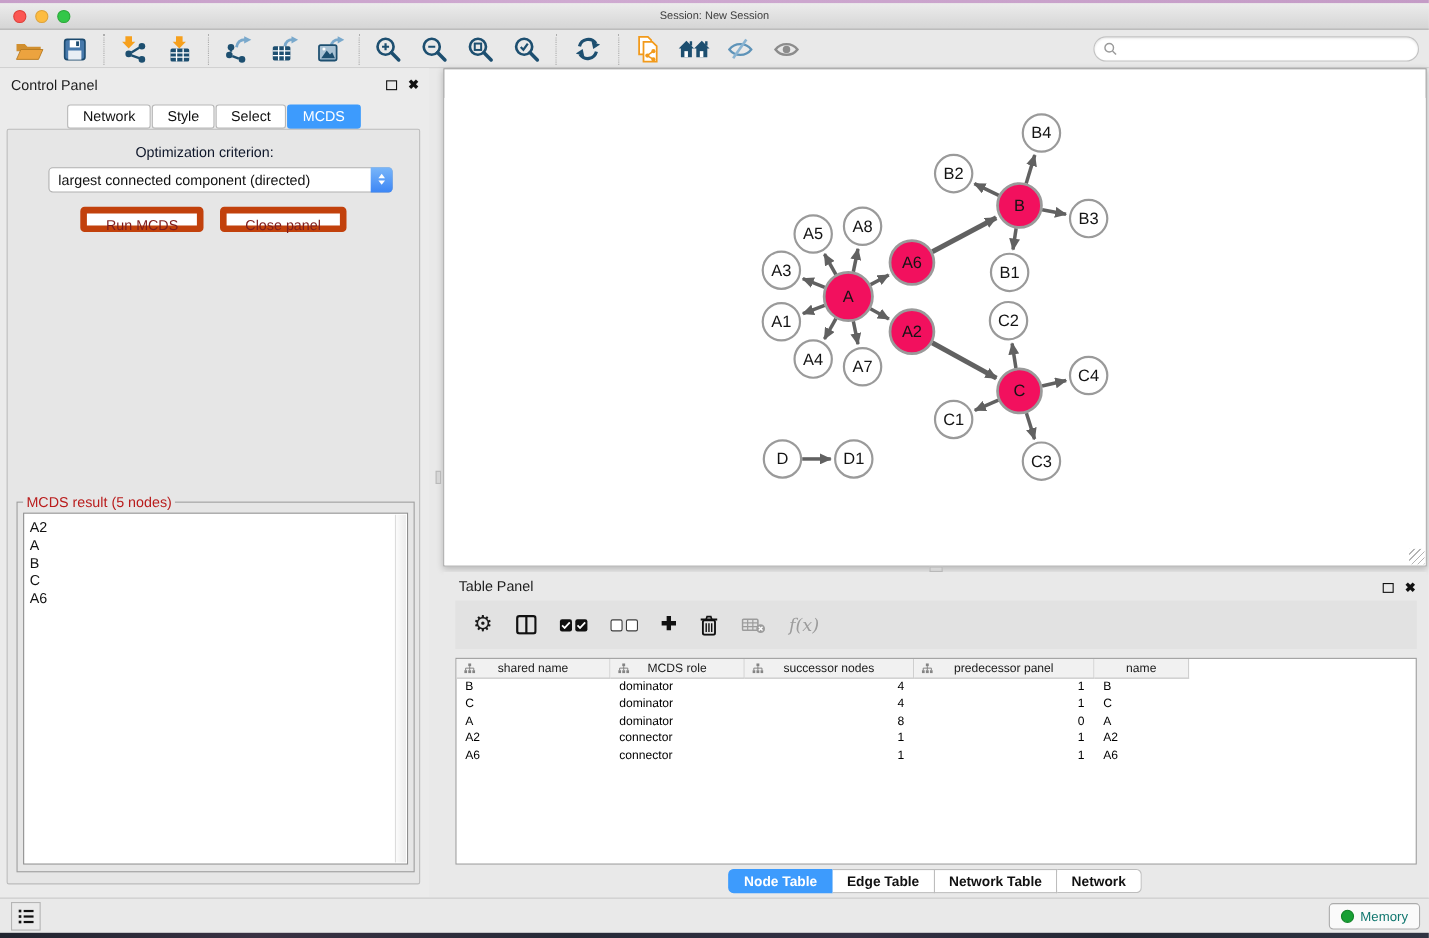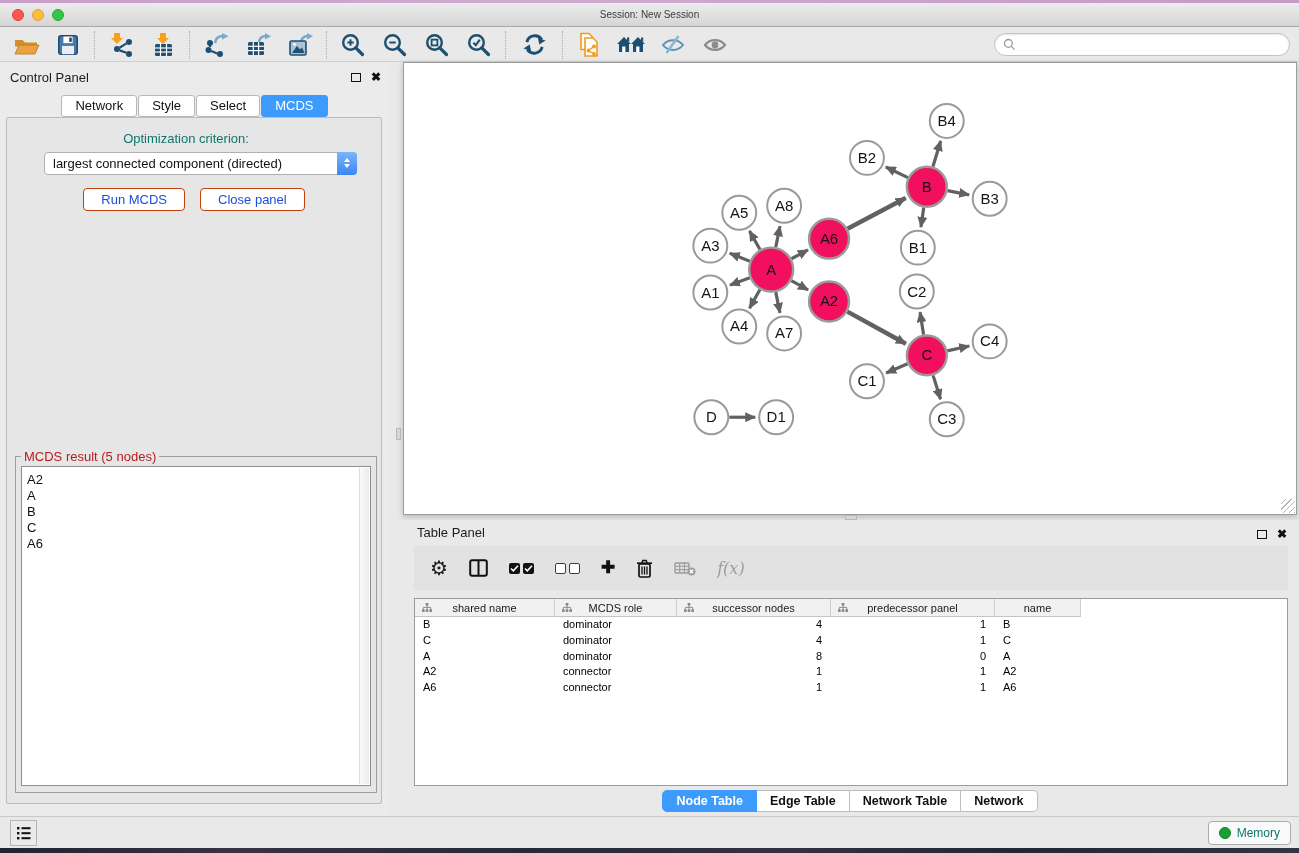--- a/index.html
+++ b/index.html
@@ -39,32 +39,32 @@
   .close-ico { position:absolute; font-size:12px; font-weight:bold; color:#111; line-height:12px; }
   .cp-float { right:29px; top:11px; } .cp-close { right:9px; top:9px; }
 
   .cp-tabs { position:absolute; left:0; top:33px; width:100%; display:flex; justify-content:center; }
   .cp-tab { height:22px; line-height:20px; padding:0 13px; font-size:13px; background:#fff;
     border:1px solid #b8b8b8; border-radius:3px; margin-right:1px; color:#111; }
   .cp-tab.active { background:#3d9bfd; border-color:#3d9bfd; color:#fff; }
 
   .cp-pane { position:absolute; left:6px; right:8px; top:55px; bottom:12px; background:#e6e6e6;
     border:1px solid #bcbcbc; border-radius:2px; }
-  .opt-label { position:absolute; left:0; right:16px; top:13px; text-align:center; font-size:13px; color:#0f766e; }
+  .opt-label { position:absolute; left:0; right:16px; top:13px; text-align:center; font-size:13px; color:#0f172a; }
   .select { position:absolute; left:37px; top:34px; width:313px; height:23px; background:#fff;
     border:1px solid #b0b0b0; border-radius:4px; font-size:13px; color:#111; display:flex; align-items:center; }
   .select .val { flex:1; padding-left:8px; white-space:nowrap; overflow:hidden; }
   .select .stepper { width:20px; height:23px; margin:-1px -1px 0 0; border-radius:0 4px 4px 0;
     background:linear-gradient(#79b6f9,#3c86f5); display:flex; flex-direction:column; align-items:center; justify-content:center; }
   .chev { width:0; height:0; border-left:3.5px solid transparent; border-right:3.5px solid transparent; }
   .chev.up { border-bottom:4px solid #fff; margin-bottom:2px; }
   .chev.down { border-top:4px solid #fff; }
   .cp-buttons { position:absolute; left:0; right:0; top:70px; display:flex; justify-content:center; gap:15px; }
-  .push-btn { height:23px; line-height:21px; padding:0 17px; background:#fff; border:1px solid #c2410c;
-    border-radius:4px; font-size:13px; color:#1d4ed8; }
+  .push-btn { height:23px; line-height:21px; padding:0 17px; background:#fff; border:6px solid #c2410c;
+    border-radius:4px; font-size:13px; color:#7f1d1d; }
 
   .result-group { position:absolute; left:8px; right:4px; top:338px; bottom:10px; border:1px solid #9e9e9e; }
   .result-legend { position:absolute; top:-8px; left:5px; background:#e6e6e6; padding:0 3px; font-size:13px; color:#b91c1c; }
   .result-list { position:absolute; left:5px; right:5px; top:9px; bottom:6px; background:#fff;
     border:1px solid #8e8e8e; overflow:hidden; }
   .result-list .inner { padding:5px 0 0 5px; font-size:13px; line-height:16px; color:#111; }
   .result-scroll { position:absolute; right:1px; top:1px; bottom:1px; width:10px;
     background:linear-gradient(to right,#fbfbfb,#ececec); border-left:1px solid #dcdcdc; }
 
   

